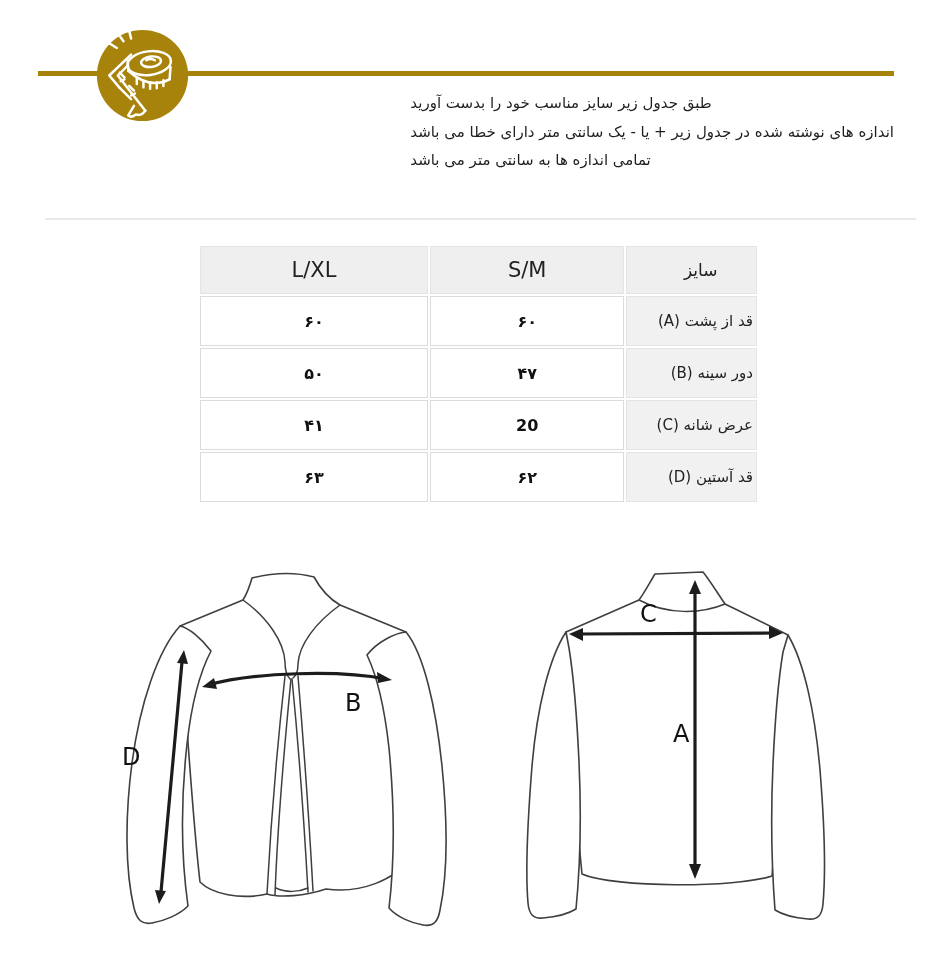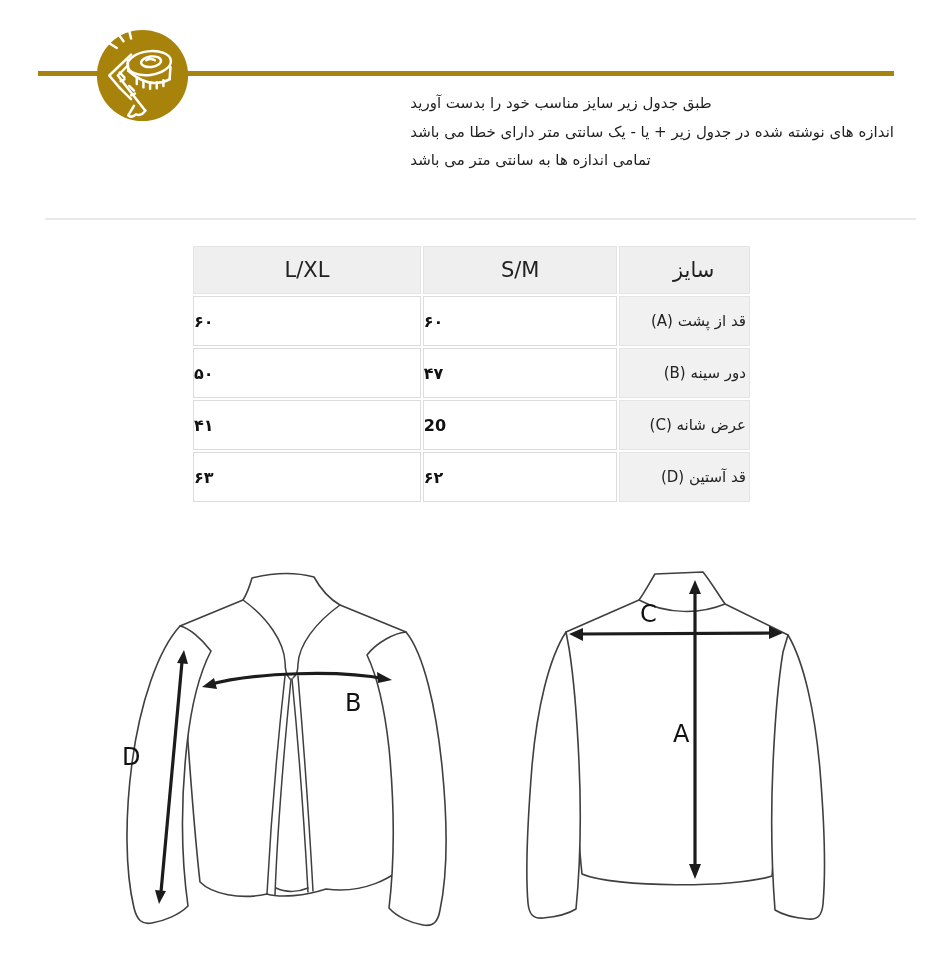--- a/index.html
+++ b/index.html
@@ -36,36 +36,36 @@
     direction:rtl;text-align:left;
     font-size:15px;line-height:28.5px;color:var(--ink);
   }
   .divider{
     position:absolute;top:218px;left:45px;right:26px;height:2px;
     background:#e9e9e9;
   }
 
   
   .size-table{
-    position:absolute;top:244px;left:191px;width:561px;
+    position:absolute;top:244px;left:198px;width:561px;
     border-collapse:separate;border-spacing:2px;
     table-layout:fixed;
   }
   .size-table th,.size-table td{
     overflow:hidden;white-space:nowrap;
   }
   .size-table th{
     height:48px;background:#efefef;border:1px solid #e4e4e4;
     font-weight:normal;
   }
   .th-latin{font-size:21px;color:#222;}
-  .th-size{font-size:21px;direction:rtl;padding-left:18px;text-align:center;}
+  .th-size{font-size:17px;direction:rtl;padding-left:18px;text-align:center;}
   .size-table td{height:50px;}
   .cell-num{
-    background:#ffffff;border:1px solid #dcdcdc;
+    background:#ffffff;border:1px solid #dcdcdc;text-align:center;
     font-size:16px;font-weight:bold;color:#111;
   }
   .cell-label{
     background:#f1f1f1;border:1px solid #e4e4e4;
     direction:rtl;text-align:right;padding-right:3px;
     font-size:15px;color:#222;
   }
 
   
   .diagram{position:absolute;top:558px;}

